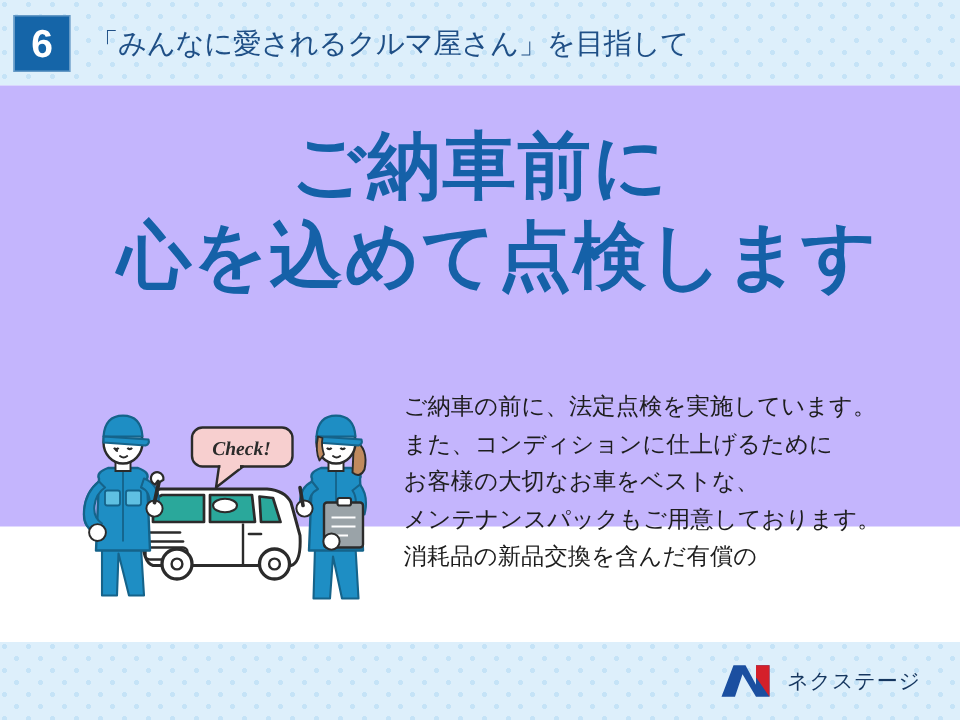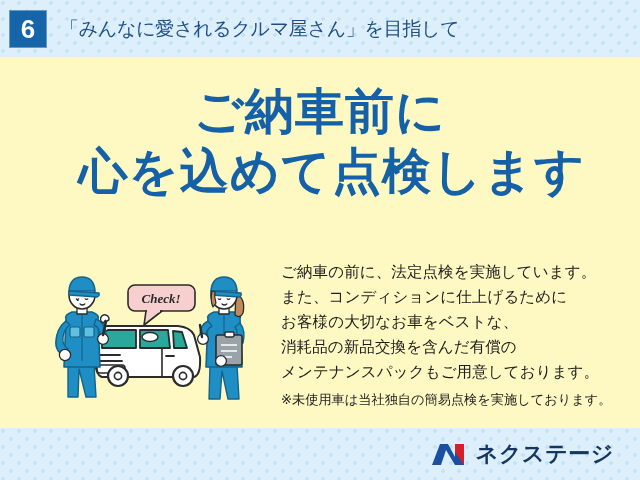--- a/index.html
+++ b/index.html
@@ -55,22 +55,22 @@
     font-weight:normal;
     color:#1f4f86;
     letter-spacing:-0.3px;
     white-space:nowrap;
   }
 
   
   #panel {
     position:absolute;
     left:0; top:57px;
-    width:640px; height:371px;
-    background:#fef9c3;
+    width:640px; height:294px;
+    background:#c4b5fd;
   }
 
   
   #headline {
     position:absolute;
     left:0; top:27px;
     width:640px;
     text-align:center;
     color:#1561a8;
     font-weight:bold;
@@ -95,21 +95,21 @@
     flex:0 0 215px;
     height:155px;
     margin-left:50px;
     margin-top:4px;
   }
   #illustration svg { display:block; width:100%; height:100%; }
 
   
   #body-copy {
     flex:1 1 auto;
-    margin-left:12px;
+    margin-left:0;
     padding-left:4px;
     padding-top:6px;
     color:#222222;
   }
   #body-copy .copy-line {
     display:block;
     font-size:15.5px;
     line-height:1.62;
     color:#1d1d1d;
     white-space:nowrap;
@@ -133,22 +133,22 @@
   }
   #footer-logo {
     position:absolute;
     right:26px; top:50%;
     transform:translateY(-50%);
     display:flex; align-items:center;
   }
   #logo-mark { display:block; width:34px; height:23px; }
   #logo-text {
     margin-left:11px;
-    font-size:22px;
-    font-weight:bold;
+    font-size:14px;
+    font-weight:normal;
     color:#15365f;
     letter-spacing:0.6px;
     white-space:nowrap;
   }
 </style>
 </head>
 <body>
 
 <div id="page">
 
@@ -280,23 +280,22 @@
             <path d="M172 47 q2.4 2 4.8 0" stroke="#2b2b2b" stroke-width="1.3" fill="none" stroke-linecap="round"></path>
           </g>
 
         </svg>
       </div>
 
       <div id="body-copy">
         <span class="copy-line">ご納車の前に、法定点検を実施しています。</span>
         <span class="copy-line">また、コンディションに仕上げるために</span>
         <span class="copy-line">お客様の大切なお車をベストな、</span>
+        <span class="copy-line">メンテナンスパックもご用意しております。</span>
         <span class="copy-line">消耗品の新品交換を含んだ有償の</span>
-        <span class="copy-line">メンテナンスパックもご用意しております。</span>
-        <span class="copy-note">※未使用車は当社独自の簡易点検を実施しております。</span>
       </div>
 
     </div>
   </div>
 
   <div id="footer" class="dotband">
     <div id="footer-logo">
       <svg id="logo-mark" viewBox="0 0 34 23" xmlns="http://www.w3.org/2000/svg">
         <path d="M1 22 L9 1 L17 1 L24 14 L24 1 L33 1 L33 22 L24 22 L15 7 L10 22 Z" fill="#1b4fa0"></path>
         <path d="M24 1 L33 1 L33 22 L24 9 Z" fill="#d4202a"></path>

